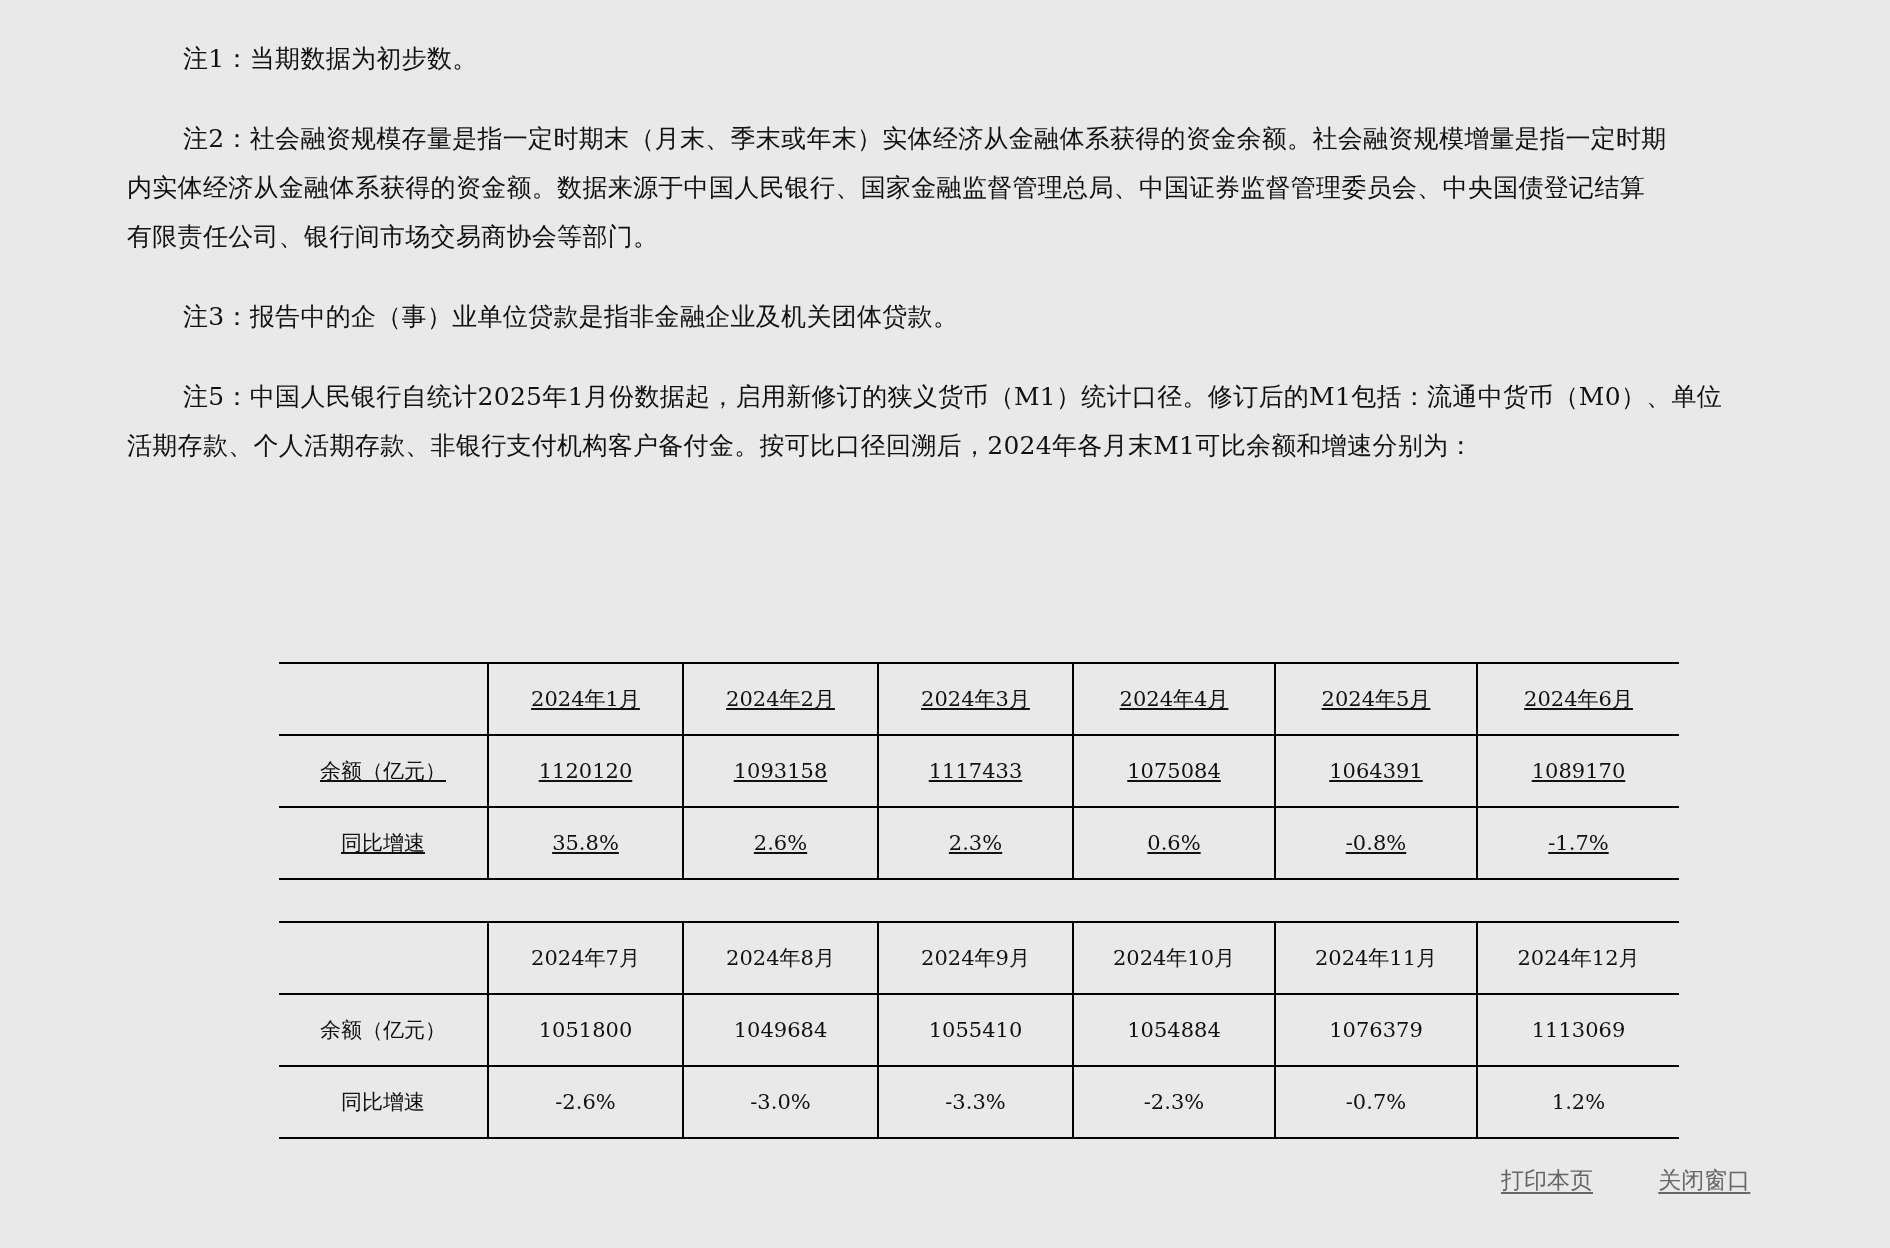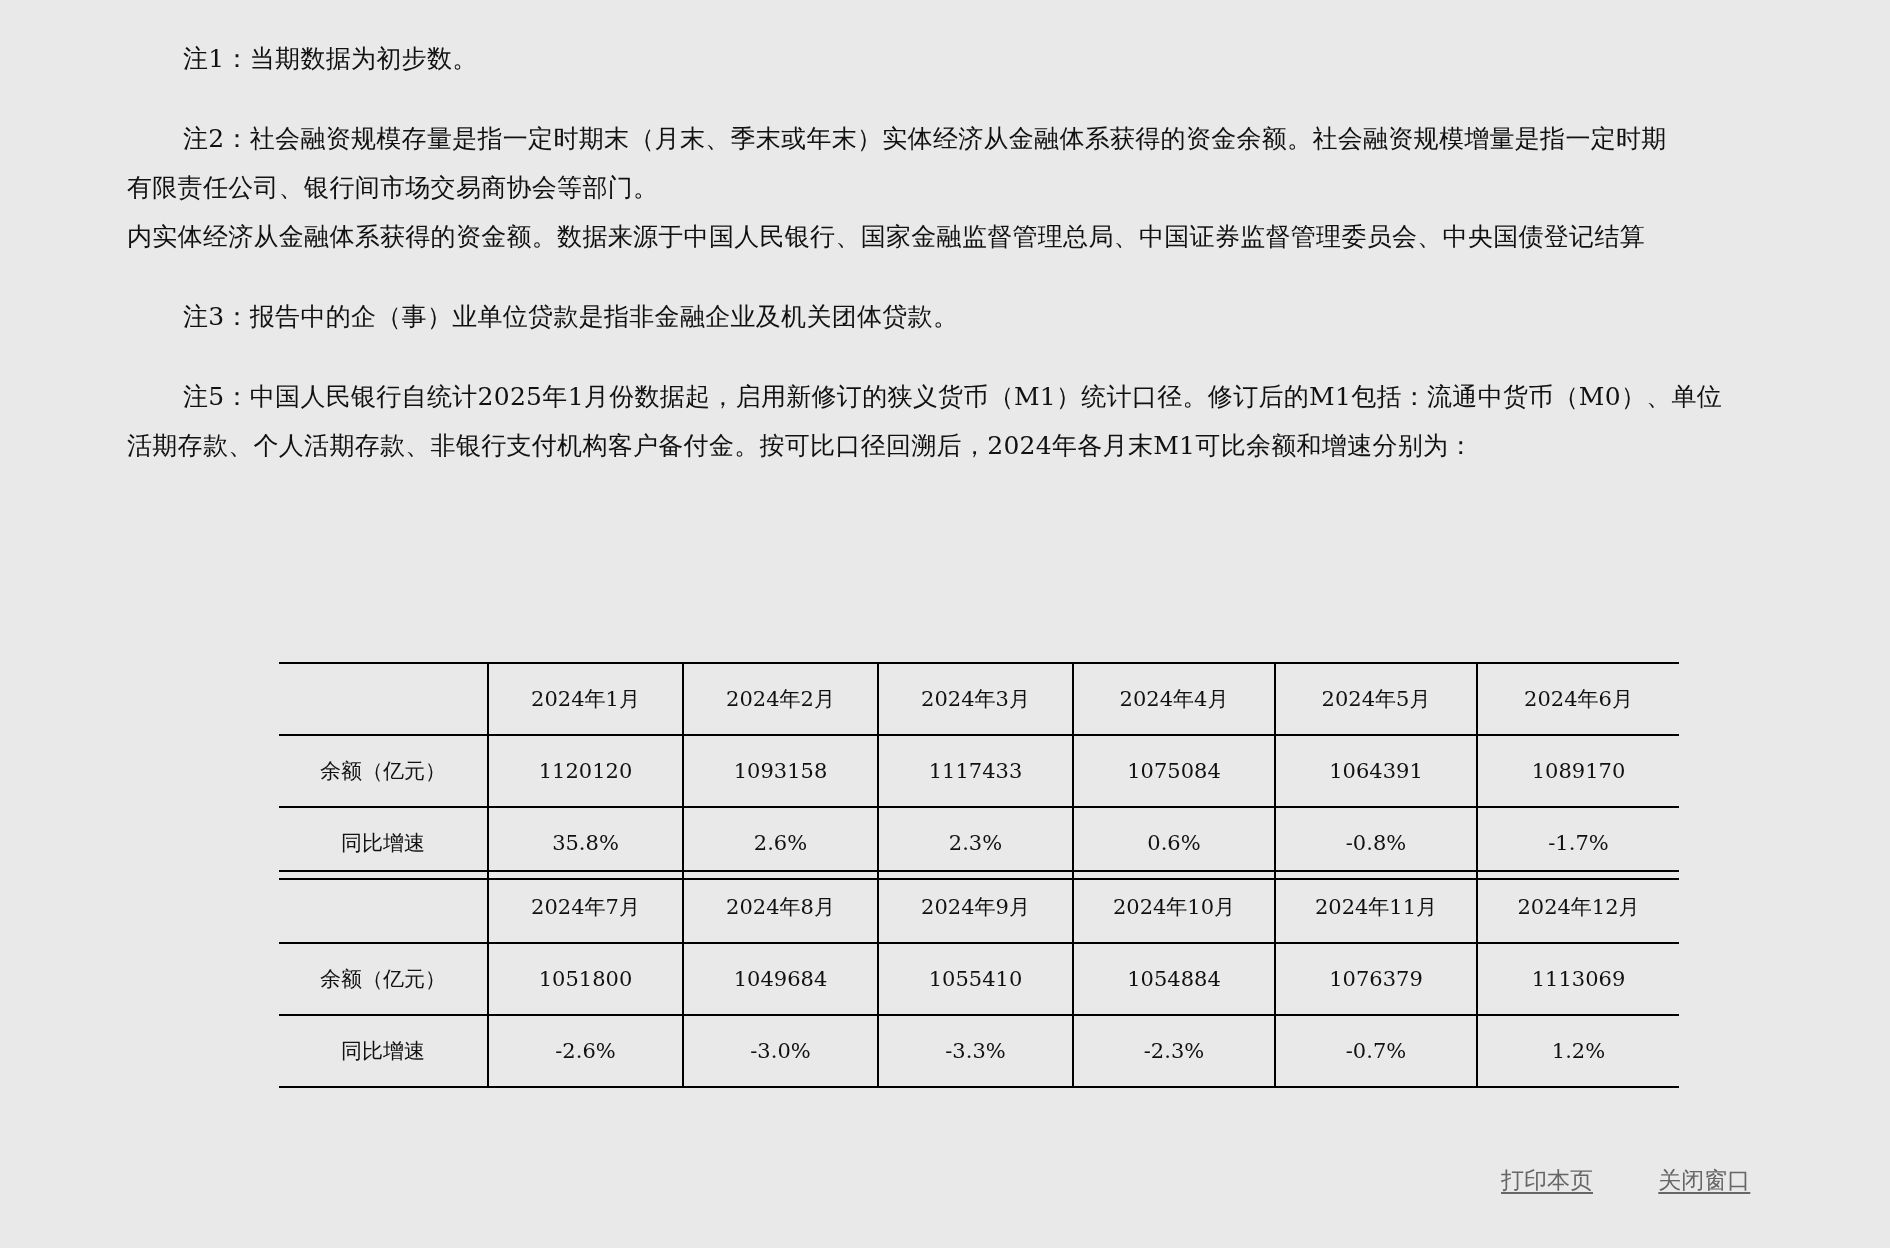--- a/index.html
+++ b/index.html
@@ -21,38 +21,38 @@
   }
   .tbl td {
     height: 70px; text-align: center; vertical-align: middle;
     border-top: 2px solid #000; border-bottom: 2px solid #000;
     border-left: 2px solid #000; border-right: 2px solid #000;
     padding: 0;
   }
   .tbl td:first-child { border-left: none; }
   .tbl td:last-child { border-right: none; }
   .tbl .num { font-family: "DejaVu Serif", serif; }
-  .t1 { top: 662px; }
-  .t2 { top: 870px; }
+  .t1 { top: 662px; text-decoration: underline; }
+  .t2 { top: 921px; }
   .footer { position: absolute; top: 1165px; left: 1468px; font-size: 23px; }
   .footer a { color: #666; text-decoration: underline; text-underline-offset: 4px; cursor: pointer; }
   .footer a + a { margin-left: 58px; }
 </style>
 </head>
 <body>
 
 <div class="page">
   <div class="notes">
     <p class="note">
       <span class="line first">注1：当期数据为初步数。</span>
     </p>
     <p class="note">
       <span class="line first">注2：社会融资规模存量是指一定时期末（月末、季末或年末）实体经济从金融体系获得的资金余额。社会融资规模增量是指一定时期</span>
+      <span class="line">内实体经济从金融体系获得的资金额。数据来源于中国人民银行、国家金融监督管理总局、中国证券监督管理委员会、中央国债登记结算</span>
       <span class="line">有限责任公司、银行间市场交易商协会等部门。</span>
-      <span class="line">内实体经济从金融体系获得的资金额。数据来源于中国人民银行、国家金融监督管理总局、中国证券监督管理委员会、中央国债登记结算</span>
     </p>
     <p class="note">
       <span class="line first">注3：报告中的企（事）业单位贷款是指非金融企业及机关团体贷款。</span>
     </p>
     <p class="note">
     </p>
     <p class="note">
       <span class="line first">注5：中国人民银行自统计2025年1月份数据起，启用新修订的狭义货币（M1）统计口径。修订后的M1包括：流通中货币（M0）、单位</span>
       <span class="line">活期存款、个人活期存款、非银行支付机构客户备付金。按可比口径回溯后，2024年各月末M1可比余额和增速分别为：</span>
     </p>

